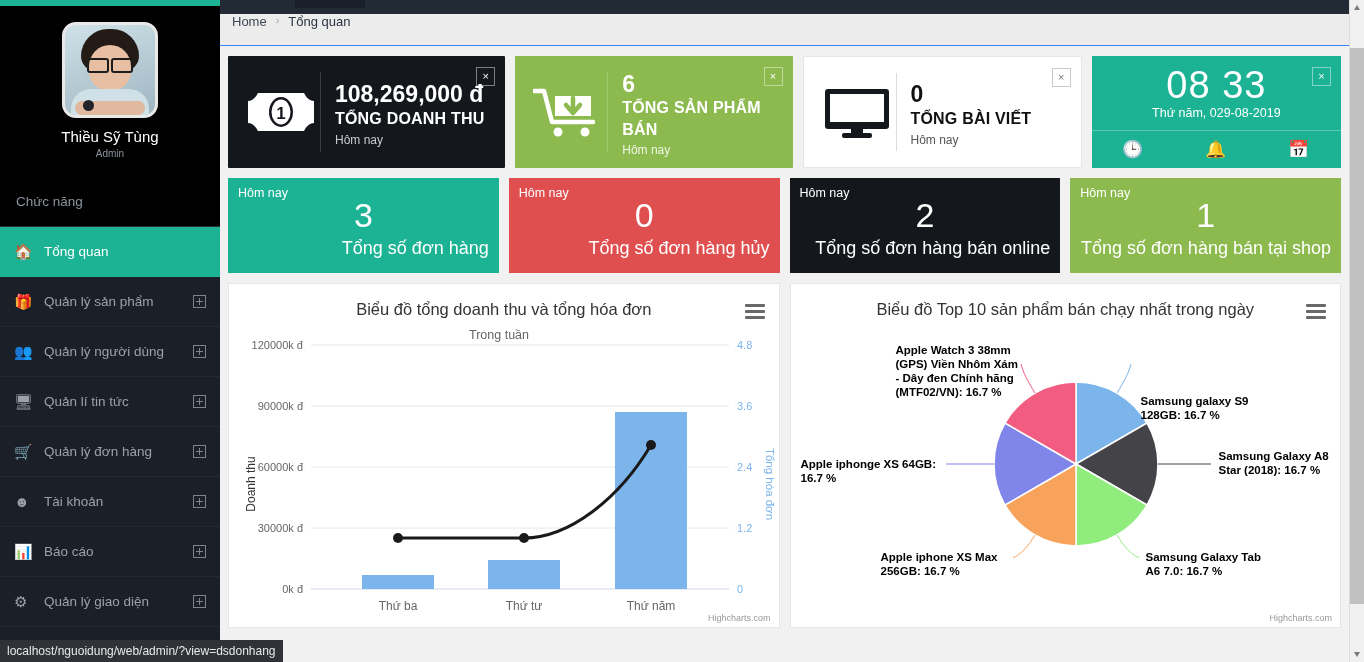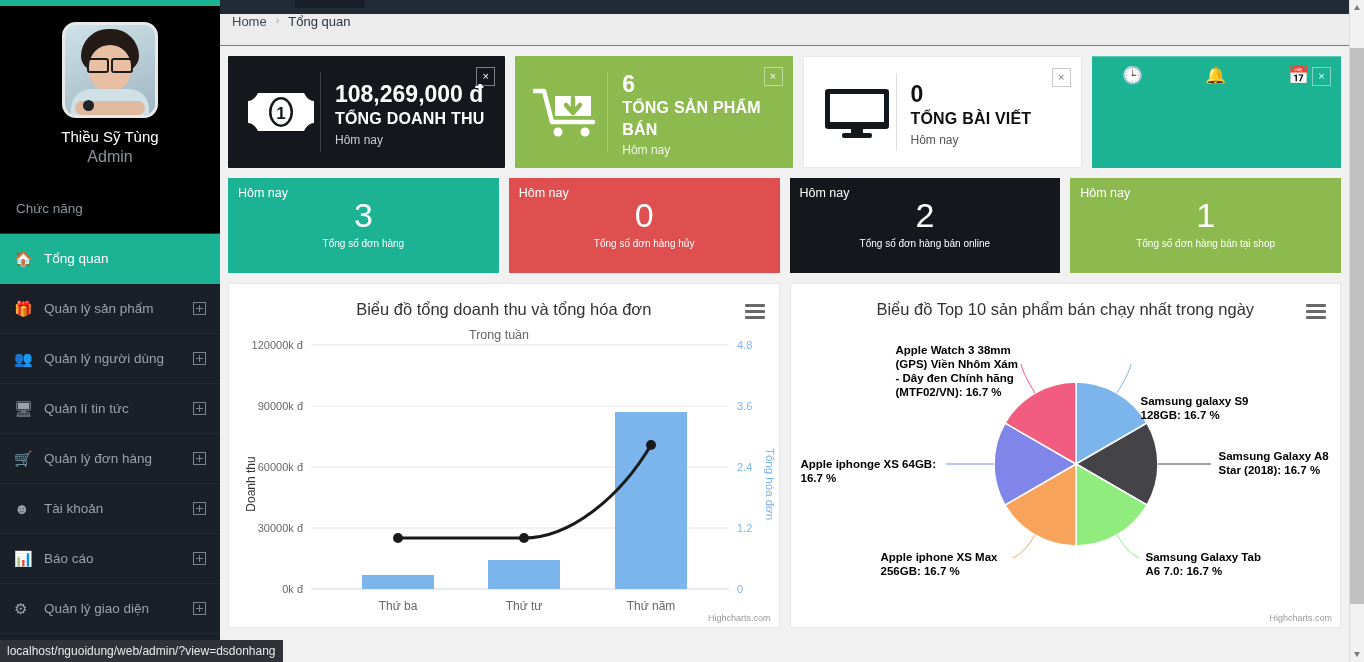--- a/index.html
+++ b/index.html
@@ -52,21 +52,21 @@
   .av-glass::before,.av-glass::after{ content:""; position:absolute; top:0; width:18px; height:11px;
     border:2px solid #1c1c1c; border-radius:3px; }
   .av-glass::before{ left:0; } .av-glass::after{ right:0; }
   .av-body{ position:absolute; left:6px; bottom:0; width:78px; height:26px;
     border-radius:20px 20px 0 0; background:#cfe0e6; }
   .av-arm{ position:absolute; left:10px; bottom:0; width:70px; height:14px;
     border-radius:8px; background:#e0b99e; }
   .av-watch{ position:absolute; left:18px; bottom:4px; width:11px; height:11px;
     border-radius:50%; background:#23242a; }
   .p-name{ color:#fff; font-size:15px; margin-bottom:3px; }
-  .p-role{ color:#8d949e; font-size:16px; }
+  .p-role{ color:#8d949e; font-size:10px; }
 
   .menu-head{
     color:#8b939d; font-size:13.5px; padding:17px 0 17px 16px;
     background:#000000; border-bottom:1px solid #2b323c;
   }
   .menu-item{
     display:flex; align-items:center; height:50px; padding:0 14px;
     color:#9aa1ab; font-size:13.5px; border-bottom:1px solid #232831;
     cursor:pointer; background:#1b2028;
   }
@@ -137,21 +137,21 @@
   .clock-bot > div{ flex:1; display:flex; align-items:center; justify-content:center;
     font-size:17px; cursor:pointer; }
 
   
   .smallcard{
     flex:1; height:95px; position:relative; color:#fff; padding:8px 10px;
     display:flex; flex-direction:column;
   }
   .sc-top{ font-size:12.5px; }
   .sc-num{ font-size:34px; font-weight:300; text-align:center; line-height:1.05; margin-top:-2px; }
-  .sc-label{ font-size:10px; text-align:center; margin-top:4px; }
+  .sc-label{ font-size:18px; text-align:right; margin-top:4px; }
   .sc-teal{ background:#1cb394; }
   .sc-red{ background:#e04f4f; }
   .sc-dark{ background:#14171c; }
   .sc-green{ background:#8cba4e; }
 
   
   .charts-row{ display:flex; gap:10px; padding:0 8px; }
   .chartbox{ flex:1; background:#fff; border:1px solid #e6e6e6; height:345px; position:relative; overflow:hidden; }
   .ch-title{ text-align:center; font-size:16.5px; color:#333; padding-top:16px; }
   .ch-menu{ position:absolute; right:14px; top:20px; width:20px; cursor:pointer; }
@@ -302,20 +302,24 @@
           <div class="bc-text">
             <div class="bc-num">0</div>
             <div class="bc-title">TỔNG BÀI VIẾT</div>
             <div class="bc-sub">Hôm nay</div>
           </div>
           <div class="bc-close">×</div>
         </div>
 
         <div class="clockcard">
           <div class="bc-close">×</div>
+          <div class="clock-top">
+            <div class="clock-time">08 33</div>
+            <div class="clock-date">Thứ năm, 029-08-2019</div>
+          </div>
           <div class="clock-bot">
             <div>🕒</div>
             <div>🔔</div>
             <div>📅</div>
           </div>
         </div>
       </div>
 
       <div class="row">
         <div class="smallcard sc-teal">

